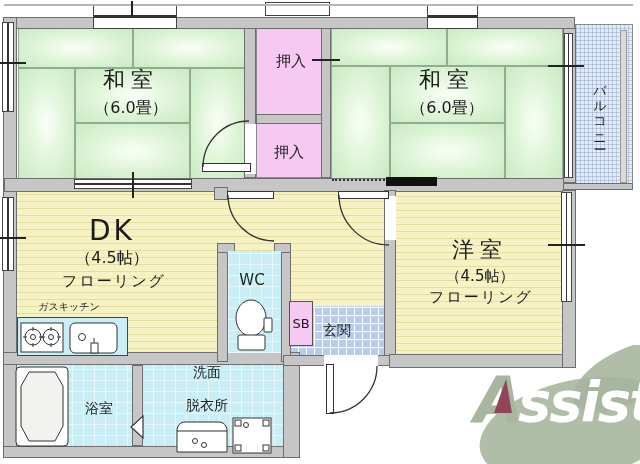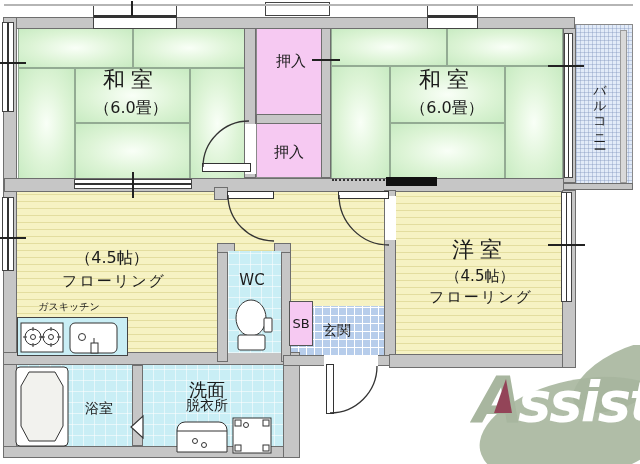--- a/index.html
+++ b/index.html
@@ -125,21 +125,21 @@
   #lbl-dk-size{left:112px;top:258px;font-size:16px}
   #lbl-dk-floor{left:114px;top:281px;font-size:15px;letter-spacing:2px}
   #lbl-kitchen{left:69px;top:307px;font-size:10px}
   #lbl-wc{left:252px;top:280px;font-size:15px}
   #lbl-sb{left:301px;top:323px;font-size:13px}
   #lbl-genkan{left:337px;top:330px;font-size:14px}
   #lbl-west{left:480px;top:250px;font-size:22px;letter-spacing:6px}
   #lbl-west-size{left:480px;top:276px;font-size:15px}
   #lbl-west-floor{left:481px;top:297px;font-size:15px;letter-spacing:2px}
   #lbl-bath{left:99px;top:408px;font-size:14px}
-  #lbl-wash1{left:207px;top:390px;font-size:18px}
+  #lbl-wash1{left:207px;top:372px;font-size:14px}
   #lbl-wash2{left:207px;top:405px;font-size:14px}
   #logo{position:absolute;left:448px;top:345px}
 </style>
 </head>
 <body>
 
 <div id="plan">
 
   <div class="wood abs" id="floor-dk"></div>
   <div class="wood abs" id="floor-west"></div>
@@ -265,20 +265,21 @@
     <polygon points="143,416 143,438 131,427" fill="#fff" stroke="#333" stroke-width="1.2"></polygon>
   </svg>
 
   <div class="label" id="lbl-wl">和室</div>
   <div class="label" id="lbl-wl-size">（6.0畳）</div>
   <div class="label" id="lbl-wr">和室</div>
   <div class="label" id="lbl-wr-size">（6.0畳）</div>
   <div class="label" id="lbl-closet-u">押入</div>
   <div class="label" id="lbl-closet-l">押入</div>
   <div class="label" id="lbl-balcony">バルコニー</div>
+  <div class="label" id="lbl-dk">DK</div>
   <div class="label" id="lbl-dk-size">（4.5帖）</div>
   <div class="label" id="lbl-dk-floor">フローリング</div>
   <div class="label" id="lbl-kitchen">ガスキッチン</div>
   <div class="label" id="lbl-wc">WC</div>
   <div class="label" id="lbl-sb">SB</div>
   <div class="label" id="lbl-genkan">玄関</div>
   <div class="label" id="lbl-west">洋室</div>
   <div class="label" id="lbl-west-size">（4.5帖）</div>
   <div class="label" id="lbl-west-floor">フローリング</div>
   <div class="label" id="lbl-bath">浴室</div>

